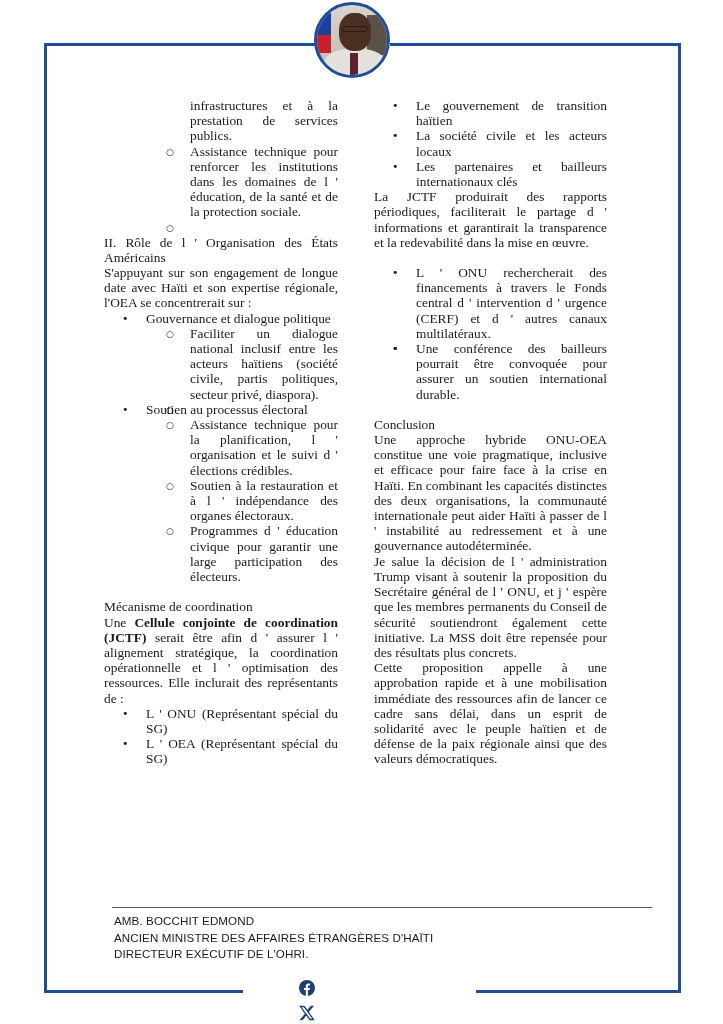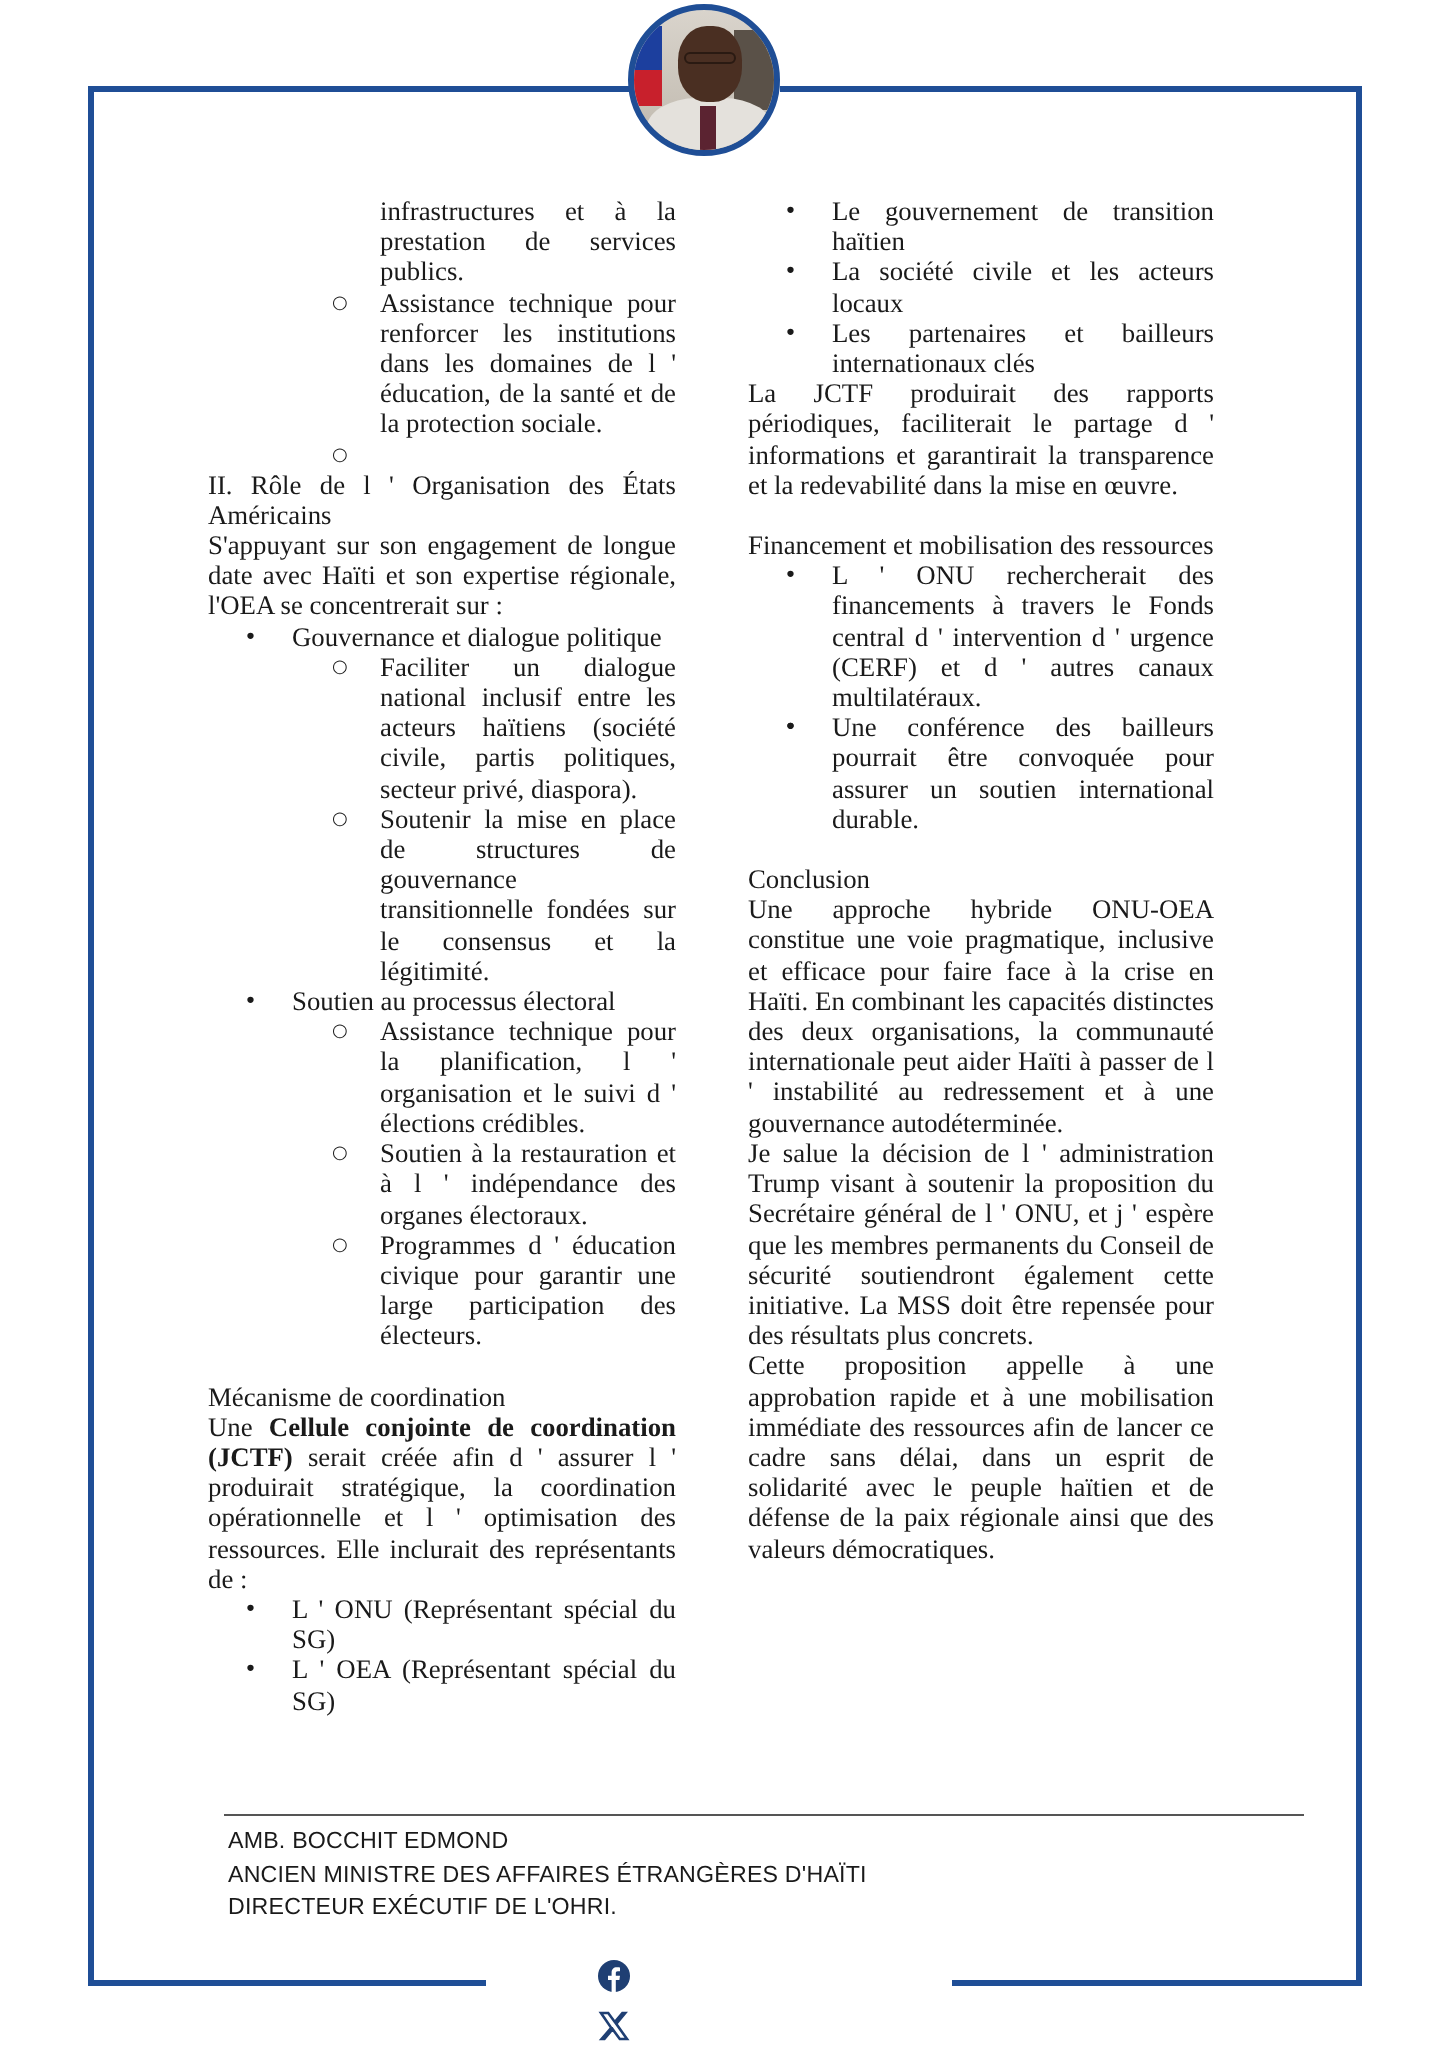--- a/index.html
+++ b/index.html
@@ -86,21 +86,20 @@
   <div class="li l1 h">
     <span class="mk">•</span>
     <span>Gouvernance et dialogue politique</span>
   </div>
   <div class="li l2">
     <span class="mk">○</span>
     <span>Faciliter un dialogue national inclusif entre les acteurs haïtiens (société civile, partis politiques, secteur privé, diaspora).</span>
   </div>
   <div class="li l2">
     <span class="mk">○</span>
-    <span>Soutenir la mise en place de structures de gouvernance transitionnelle fondées sur le consensus et la légitimité.</span>
   </div>
 
   <div class="li l1 h">
     <span class="mk">•</span>
     <span>Soutien au processus électoral</span>
   </div>
   <div class="li l2">
     <span class="mk">○</span>
     <span>Assistance technique pour la planification, l ' organisation et le suivi d ' élections crédibles.</span>
   </div>
@@ -108,21 +107,21 @@
     <span class="mk">○</span>
     <span>Soutien à la restauration et à l ' indépendance des organes électoraux.</span>
   </div>
   <div class="li l2">
     <span class="mk">○</span>
     <span>Programmes d ' éducation civique pour garantir une large participation des électeurs.</span>
   </div>
 
   <div class="gap"></div>
   <p class="h">Mécanisme de coordination</p>
-  <p class="p"><span>Une </span><b>Cellule conjointe de coordination (JCTF)</b><span> serait créée afin d ' assurer l ' produirait stratégique, la coordination opérationnelle et l ' optimisation des ressources. Elle inclurait des représentants de :</span></p>
+  <p class="p"><span>Une </span><b>Cellule conjointe de coordination (JCTF)</b><span> serait être afin d ' assurer l ' alignement stratégique, la coordination opérationnelle et l ' optimisation des ressources. Elle inclurait des représentants de :</span></p>
   <div class="li r1">
     <span class="mk">•</span>
     <span>L ' ONU (Représentant spécial du SG)</span>
   </div>
   <div class="li r1">
     <span class="mk">•</span>
     <span>L ' OEA (Représentant spécial du SG)</span>
   </div>
 </div>
 
@@ -134,21 +133,20 @@
   <div class="li r1">
     <span class="mk">•</span>
     <span>La société civile et les acteurs locaux</span>
   </div>
   <div class="li r1">
     <span class="mk">•</span>
     <span>Les partenaires et bailleurs internationaux clés</span>
   </div>
   <p class="p">La JCTF produirait des rapports périodiques, faciliterait le partage d ' informations et garantirait la transparence et la redevabilité dans la mise en œuvre.</p>
   <div class="gap"></div>
-  <p class="h">Financement et mobilisation des ressources</p>
   <div class="li r1">
     <span class="mk">•</span>
     <span>L ' ONU rechercherait des financements à travers le Fonds central d ' intervention d ' urgence (CERF) et d ' autres canaux multilatéraux.</span>
   </div>
   <div class="li r1">
     <span class="mk">•</span>
   </div>
   <div class="li r1">
     <span class="mk">•</span>
     <span>Une conférence des bailleurs pourrait être convoquée pour assurer un soutien international durable.</span>

